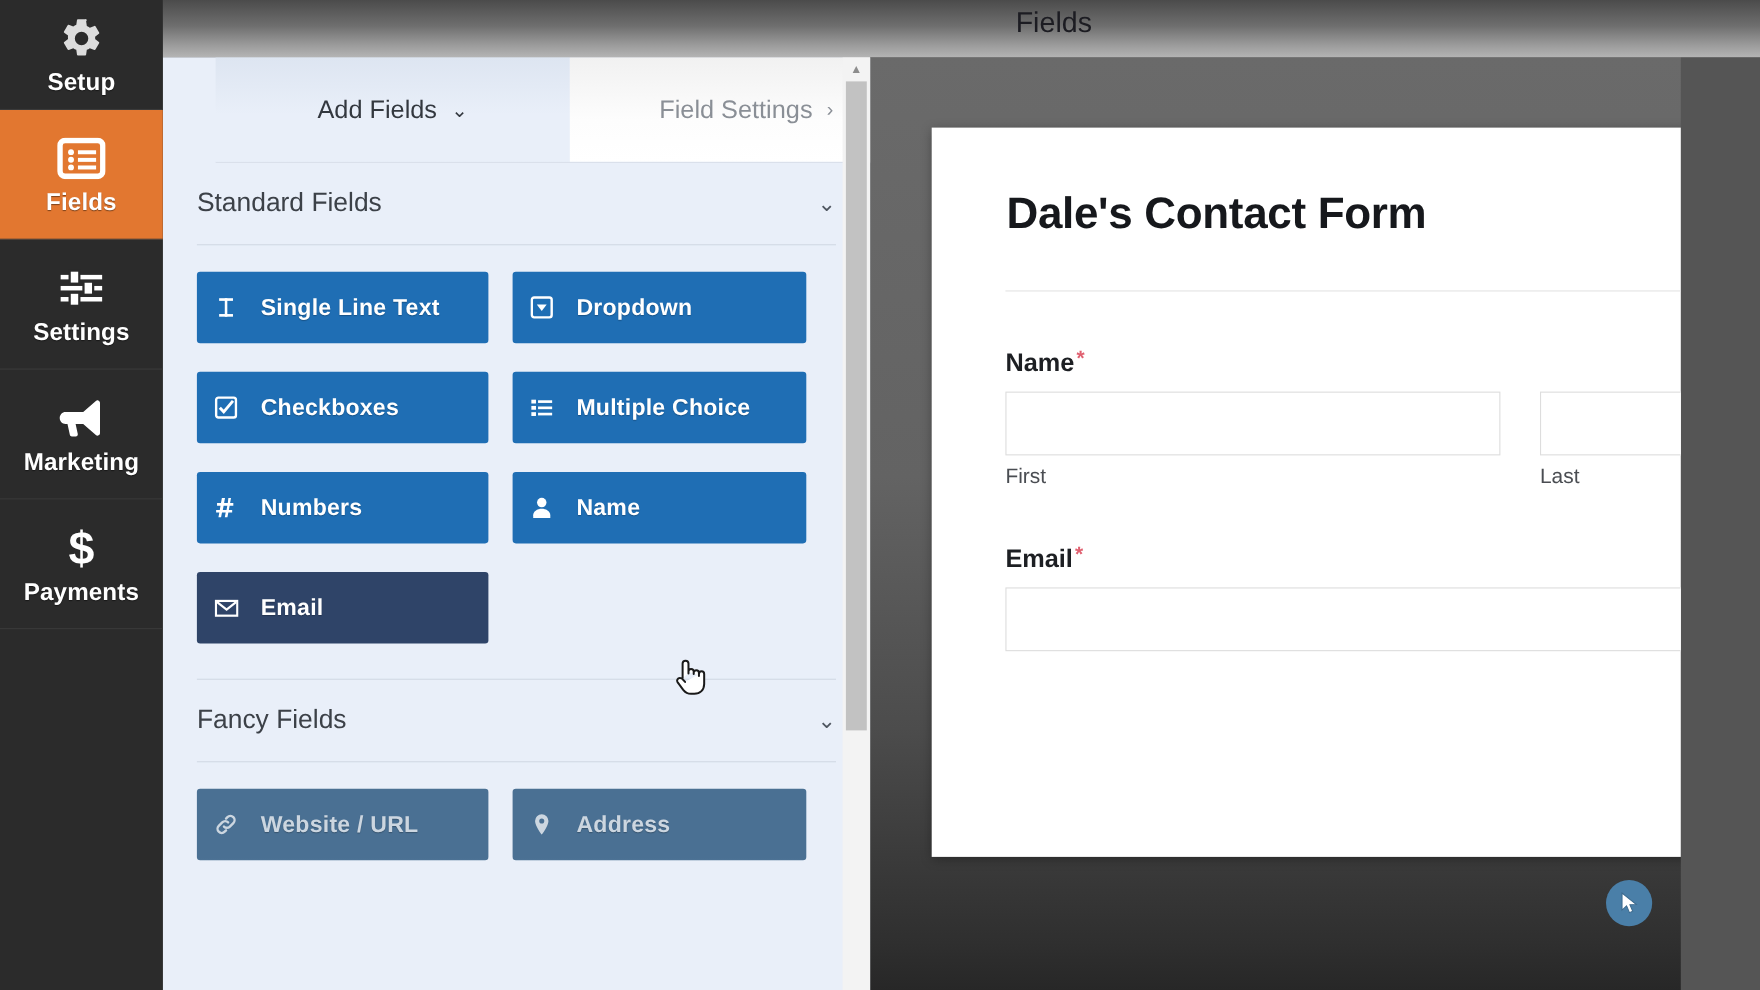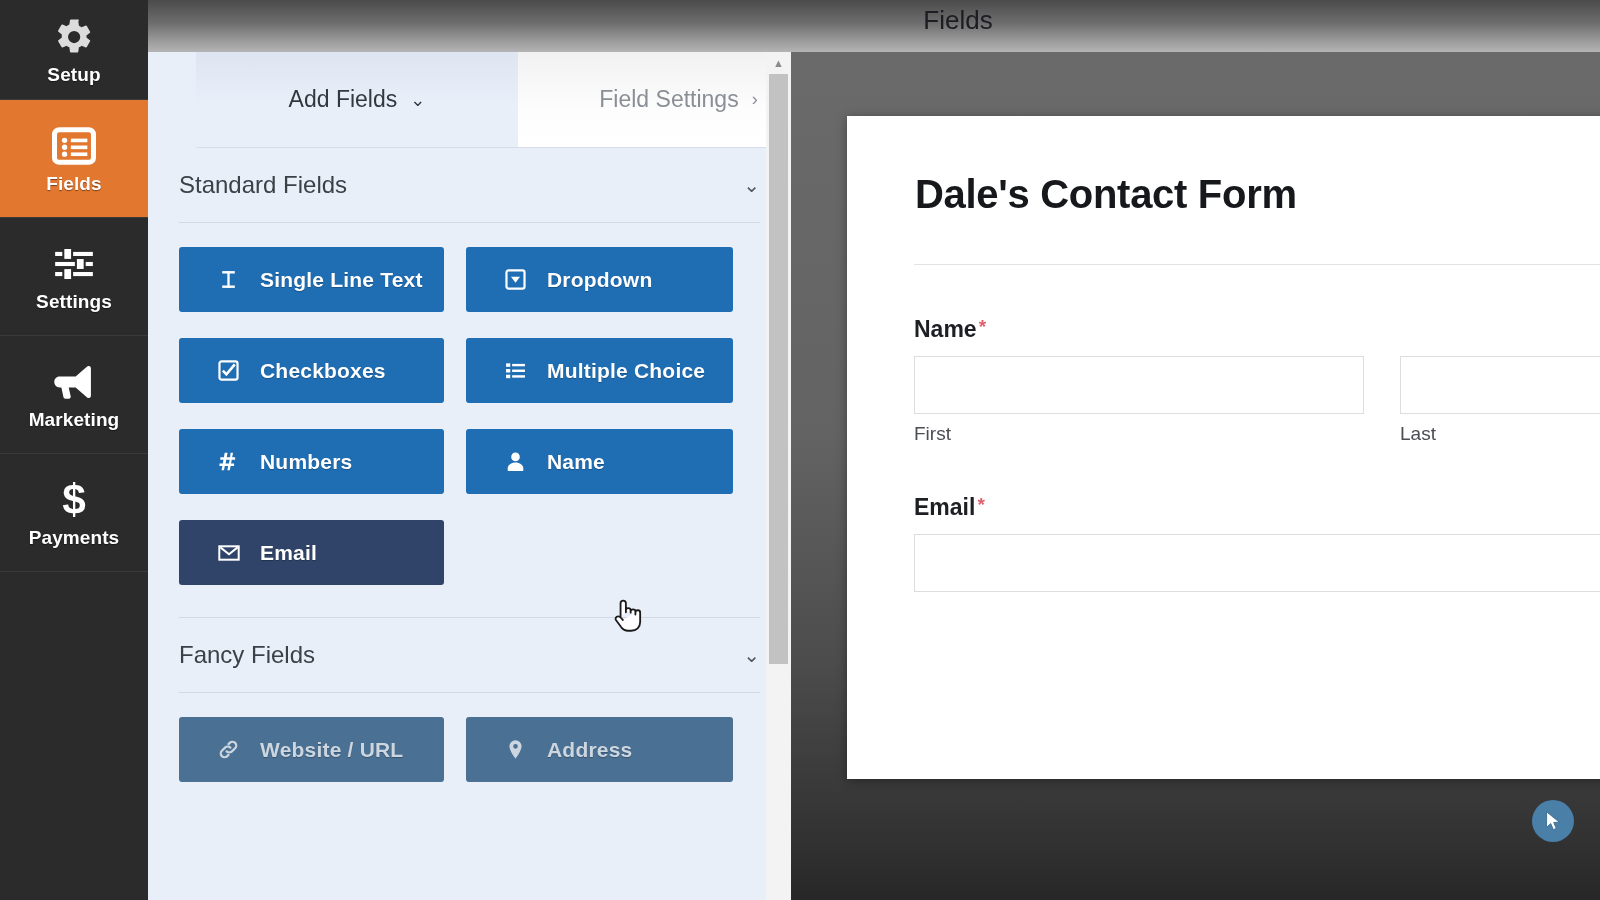--- a/index.html
+++ b/index.html
@@ -24,21 +24,21 @@
     color:#ffffff;
     border-bottom:1px solid #3a3a3a;
     cursor:pointer;
     box-sizing:border-box;
   }
   .sb-item.active{background:#e27730;}
   .sb-item .sb-ico{
     height:46px;display:flex;align-items:center;justify-content:center;margin-bottom:4px;
   }
   .sb-item .sb-label{
-    font-size:19px;font-weight:600;letter-spacing:.1px;
+    font-size:22px;font-weight:600;letter-spacing:.1px;
     text-shadow:0 1px 1px rgba(0,0,0,.45);
   }
   .sb-item:first-child{height:100px;}
 
   
   .topbar{
     position:absolute;left:148px;top:0;width:1452px;height:52px;
     background:linear-gradient(to bottom,#4b4b4b 0%,#6e6e6e 45%,#9a9a9a 78%,#b4b4b4 100%);
     z-index:20;
     display:flex;align-items:center;justify-content:center;
@@ -95,21 +95,21 @@
   .grid{
     display:grid;grid-template-columns:265px 267px;gap:0 22px;
     padding:24px 31px 0 31px;
     box-sizing:border-box;
   }
   .fbtn{
     height:65px;margin-bottom:26px;
     background:#1f6eb4;
     border-radius:3px;
     display:flex;align-items:center;
-    padding-left:39px;
+    padding-left:16px;
     color:#ffffff;font-size:21px;font-weight:600;
     cursor:pointer;box-sizing:border-box;
     letter-spacing:.2px;
     text-shadow:0 1px 1px rgba(0,0,0,.25);
     position:relative;
   }
   .fbtn .fico{
     width:28px;display:inline-flex;align-items:center;justify-content:flex-start;
     margin-right:14px;font-size:20px;
   }
@@ -132,21 +132,21 @@
     color:#8c8c8c;font-size:11px;
   }
   .sb-track{position:absolute;left:3px;top:22px;width:19px;height:826px;}
   .sb-thumb{
     position:absolute;left:3px;top:22px;width:19px;height:590px;
     background:#c2c2c2;cursor:pointer;
   }
 
   
   .preview{
-    position:absolute;left:791px;top:52px;width:809px;height:848px;
+    position:absolute;left:791px;top:52px;width:737px;height:848px;
     background:linear-gradient(to bottom,#6a6a6a 0%,#636363 45%,#4c4c4c 72%,#2f2f2f 95%,#272727 100%);
     z-index:10;
     overflow:hidden;
   }
   .form-card{
     position:absolute;left:56px;top:64px;width:820px;height:663px;
     background:#ffffff;
     box-shadow:0 2px 10px rgba(0,0,0,.35);
   }
   .form-title{

